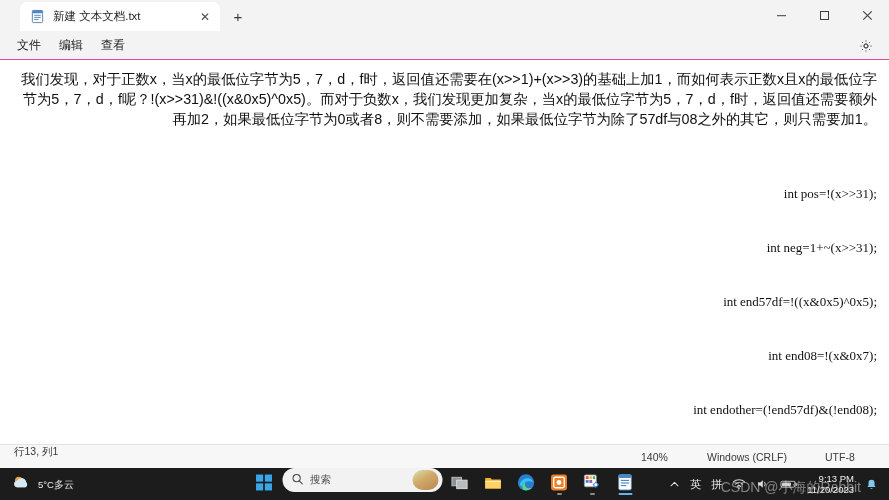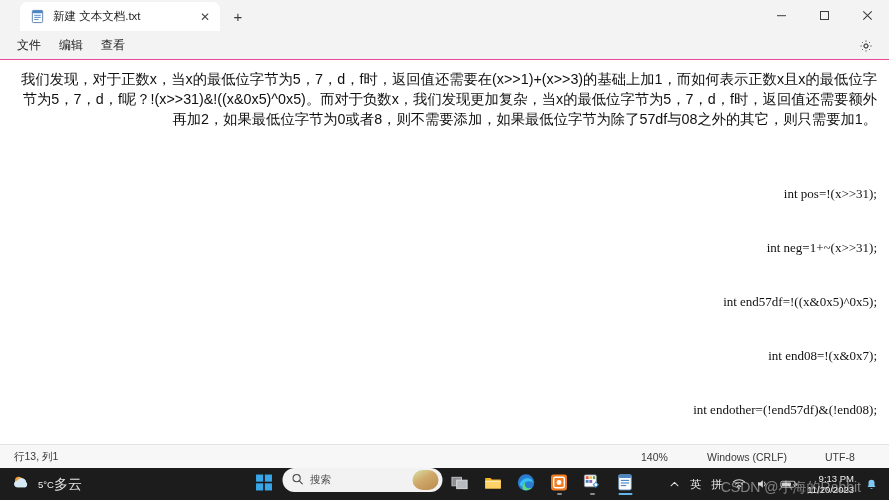--- a/index.html
+++ b/index.html
@@ -132,21 +132,21 @@
     color: #111111;
     white-space: pre;
   }
   .code-line { height: 18px; font-family: Liberation Serif, serif; }
 
   
   .statusbar {
     height: 24px;
     background: #f7f7f7;
     border-top: 1px solid #e2e2e2;
-    display: flex; align-items: center;
+    display: flex; 
     font-size: 10.5px;
     color: #3a3a3a;
     flex: 0 0 auto;
     position: relative;
   }
   .sb-left { padding-left: 14px; }
   .sb-right {
     margin-left: auto;
     display: flex; align-items: center;
     height: 24px;
@@ -171,21 +171,21 @@
   }
   .weather {
     display: flex; align-items: center;
     gap: 6px;
     padding-left: 10px;
     color: #e9e9e9;
   }
   .weather-icon { width: 22px; height: 22px; display:block; }
   .weather-text { display: flex; flex-direction: row; line-height: 11px; }
   .weather-temp { font-size: 9.5px; color: #f0f0f0; }
-  .weather-desc { font-size: 14px; color: #e2e2e2; }
+  .weather-desc { font-size: 10px; color: #e2e2e2; }
 
   .tb-center {
     position: absolute;
     left: 50%; top: 0;
     transform: translateX(-50%);
     height: 32px;
     display: flex; align-items: flex-start;
     gap: 3px;
   }
   .tb-btn {

